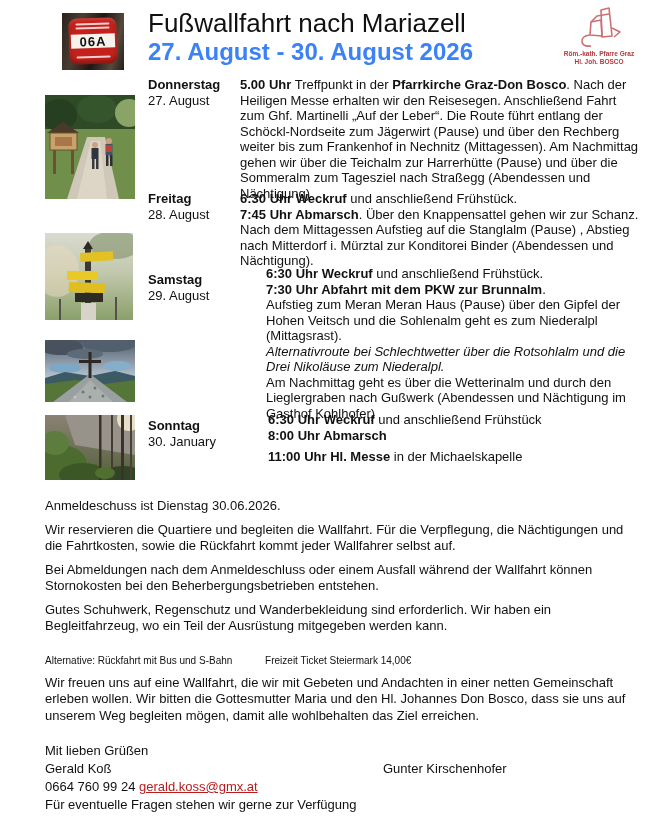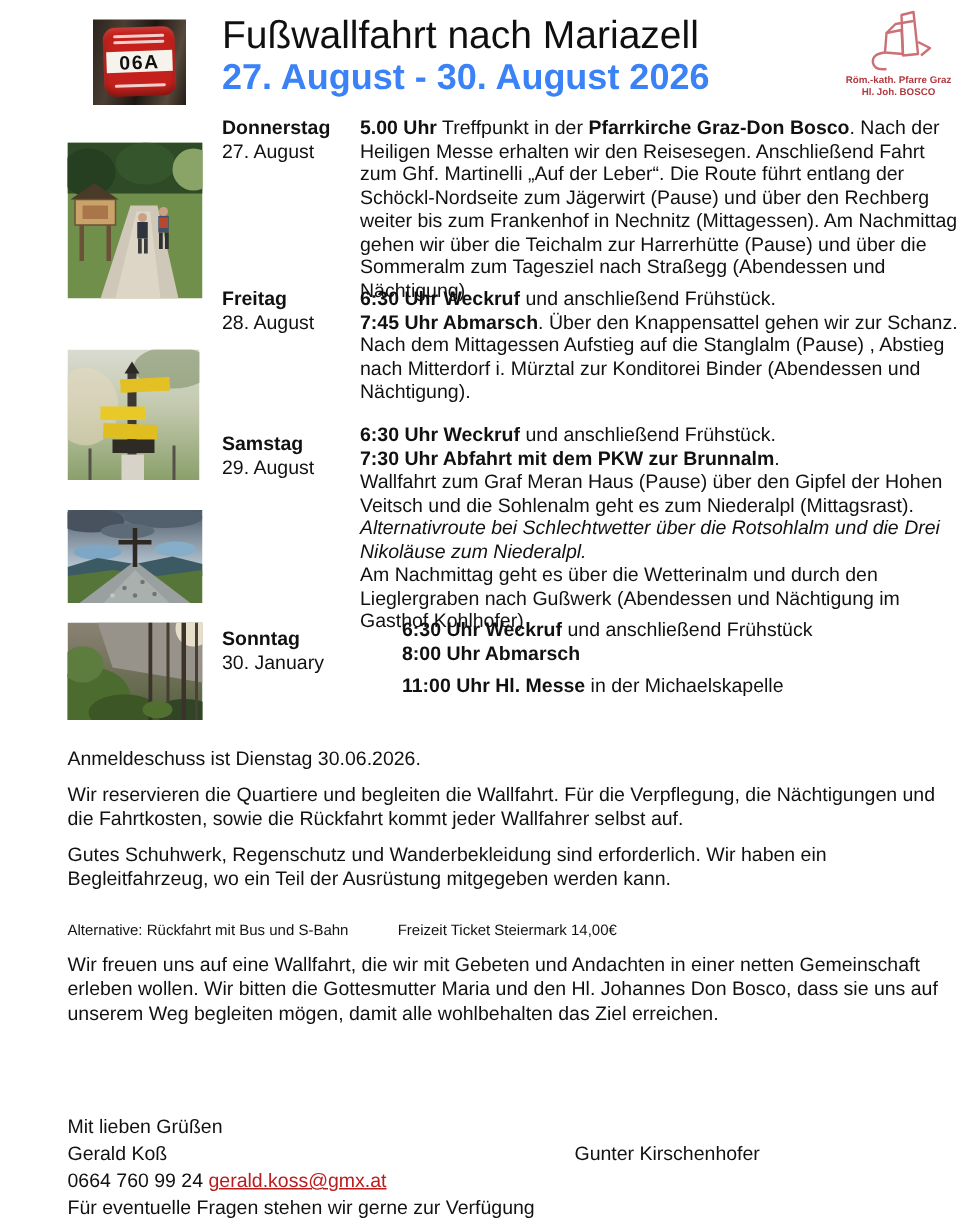--- a/index.html
+++ b/index.html
@@ -32,21 +32,21 @@
   #photo1{top:95px;}
   #photo2{top:233px;}
   #photo3{top:340px;}
   #photo4{top:415px;}
 
   
   #schedule{position:absolute;left:148px;top:0;width:494px;}
   .srow{position:absolute;display:flex;width:494px;}
   #schedule .srow:nth-child(1){top:77px;}
   #schedule .srow:nth-child(2){top:191px;}
-  #schedule .srow:nth-child(3){top:282px;}
+  #schedule .srow:nth-child(3){top:266px;gap:26px;}
   #schedule .srow:nth-child(4){top:412px;gap:28px;}
   #schedule .srow:nth-child(3) .day,#schedule .srow:nth-child(4) .day{padding-top:6px;}
   .day{width:92px;flex:none;font-size:13px;line-height:16px;}
   .dayname{font-weight:bold;}
   .details{width:402px;font-size:13px;line-height:15.5px;}
   .details p{margin:0;}
   .details p.gap{margin-top:6px;}
   .b{font-weight:bold;}
   .i{font-style:italic;}
 
@@ -220,41 +220,42 @@
         </div>
       </div>
       <div class="srow">
         <div class="day">
           <div class="dayname">Samstag</div>
           <div class="daydate">29. August</div>
         </div>
         <div class="details">
           <p><span class="b">6:30 Uhr Weckruf</span><span> und anschließend Frühstück.</span></p>
           <p><span class="b">7:30 Uhr Abfahrt mit dem PKW zur Brunnalm</span><span>.</span></p>
-          <p><span>Wallfahrt zum Graf Meran Haus (Pause) über den Gipfel der Hohen Veitsch und die Sohlenalm geht es zum Niederalpl (Mittagsrast).</span></p>
+          <p><span>Aufstieg zum Meran Meran Haus (Pause) über den Gipfel der Hohen Veitsch und die Sohlenalm geht es zum Niederalpl (Mittagsrast).</span></p>
           <p><span class="i">Alternativroute bei Schlechtwetter über die Rotsohlalm und die Drei Nikoläuse zum Niederalpl.</span></p>
           <p><span>Am Nachmittag geht es über die Wetterinalm und durch den Lieglergraben nach Gußwerk (Abendessen und Nächtigung im Gasthof Kohlhofer)</span></p>
         </div>
       </div>
       <div class="srow">
         <div class="day">
           <div class="dayname">Sonntag</div>
           <div class="daydate">30. January</div>
         </div>
         <div class="details">
           <p><span class="b">6:30 Uhr Weckruf</span><span> und anschließend Frühstück</span></p>
           <p><span class="b">8:00 Uhr Abmarsch</span></p>
           <p class="gap"><span class="b">11:00 Uhr Hl. Messe</span><span> in der Michaelskapelle</span></p>
         </div>
       </div>
     </div>
 
   <div id="notes">
     <p>Anmeldeschuss ist Dienstag 30.06.2026.</p>
     <p>Wir reservieren die Quartiere und begleiten die Wallfahrt. Für die Verpflegung, die Nächtigungen und die Fahrtkosten, sowie die Rückfahrt kommt jeder Wallfahrer selbst auf.</p>
+    <p>Bei Abmeldungen nach dem Anmeldeschluss oder einem Ausfall während der Wallfahrt können Stornokosten bei den Beherbergungsbetrieben entstehen.</p>
     <p>Gutes Schuhwerk, Regenschutz und Wanderbekleidung sind erforderlich. Wir haben ein Begleitfahrzeug, wo ein Teil der Ausrüstung mitgegeben werden kann.</p>
     <p class="alt">
       <span>Alternative: Rückfahrt mit Bus und S-Bahn</span>
       <span class="alt2">Freizeit Ticket Steiermark 14,00€</span>
     </p>
     <p>Wir freuen uns auf eine Wallfahrt, die wir mit Gebeten und Andachten in einer netten Gemeinschaft erleben wollen. Wir bitten die Gottesmutter Maria und den Hl. Johannes Don Bosco, dass sie uns auf unserem Weg begleiten mögen, damit alle wohlbehalten das Ziel erreichen.</p>
   </div>
 
   <div id="footer">
     <div class="fline">Mit lieben Grüßen</div>

